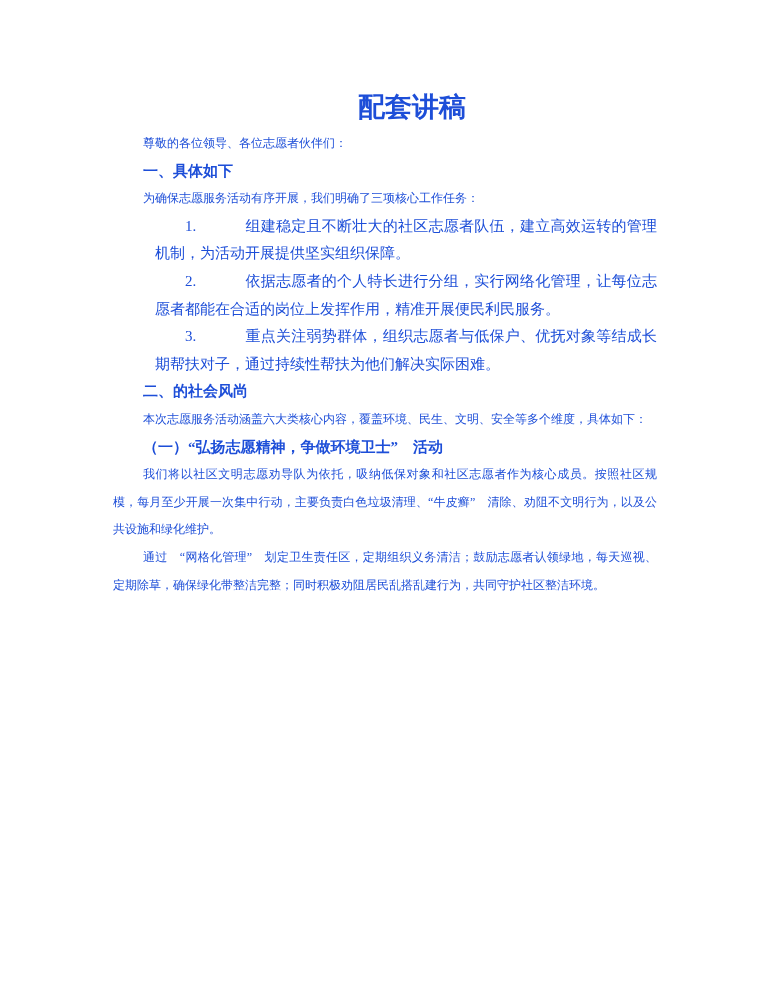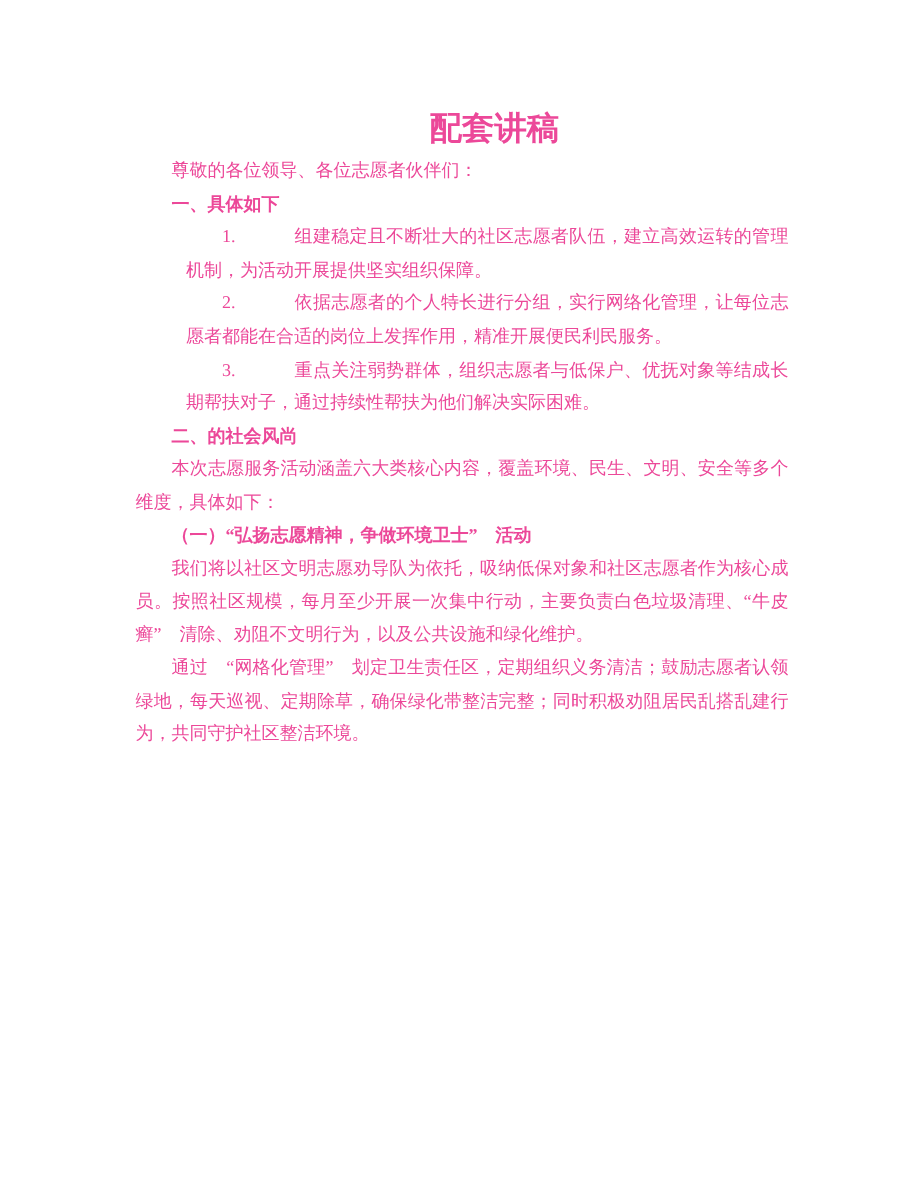--- a/index.html
+++ b/index.html
@@ -9,34 +9,34 @@
   }
   .page {
     position: relative;
     width: 770px;
     height: 1000px;
     margin: 0 auto;
     background: #ffffff;
     box-sizing: border-box;
     padding: 84px 113px 0 113px;
     font-family: "Liberation Serif", "DejaVu Serif", serif;
-    color: #ec4899;
+    color: #1d4ed8;
     overflow: hidden;
   }
   .doc-title {
     font-size: 27px;
     font-weight: bold;
     line-height: 46px;
     text-align: center;
     
     text-indent: 54px;
     margin: 0;
   }
   .para {
-    font-size: 15px;
+    font-size: 12px;
     line-height: 27.6px;
     text-align: justify;
     text-indent: 30px;
     margin: 0;
   }
   .heading-l1 {
     font-size: 15px;
     font-weight: bold;
     line-height: 27.6px;
     text-indent: 30px;
@@ -72,20 +72,21 @@
 <div class="page">
 
   <h1 class="doc-title">配套讲稿</h1>
 
   <p class="para">尊敬的各位领导、各位志愿者伙伴们：</p>
 
 
 
   <h2 class="heading-l1">一、具体如下</h2>
 
+  <p class="para">为确保志愿服务活动有序开展，我们明确了三项核心工作任务：</p>
 
   <ol class="task-list">
     <li class="list-item"><span>1.</span><span class="tab"></span><span>组建稳定且不断壮大的社区志愿者队伍，建立高效运转的管理机制，为活动开展提供坚实组织保障。</span></li>
     <li class="list-item"><span>2.</span><span class="tab"></span><span>依据志愿者的个人特长进行分组，实行网络化管理，让每位志愿者都能在合适的岗位上发挥作用，精准开展便民利民服务。</span></li>
     <li class="list-item"><span>3.</span><span class="tab"></span><span>重点关注弱势群体，组织志愿者与低保户、优抚对象等结成长期帮扶对子，通过持续性帮扶为他们解决实际困难。</span></li>
   </ol>
 
   <h2 class="heading-l1">二、的社会风尚</h2>
 
   <p class="para">本次志愿服务活动涵盖六大类核心内容，覆盖环境、民生、文明、安全等多个维度，具体如下：</p>

